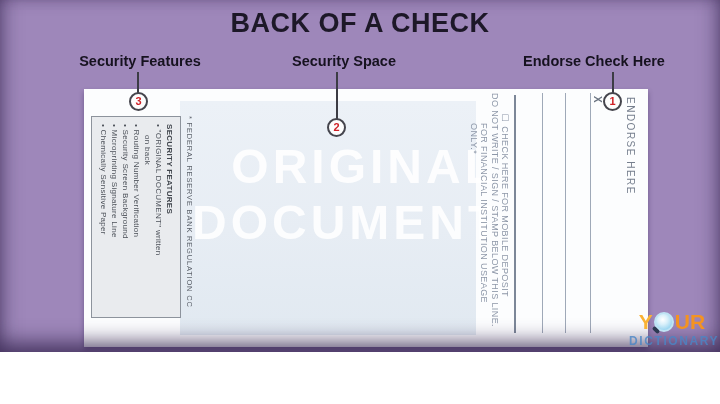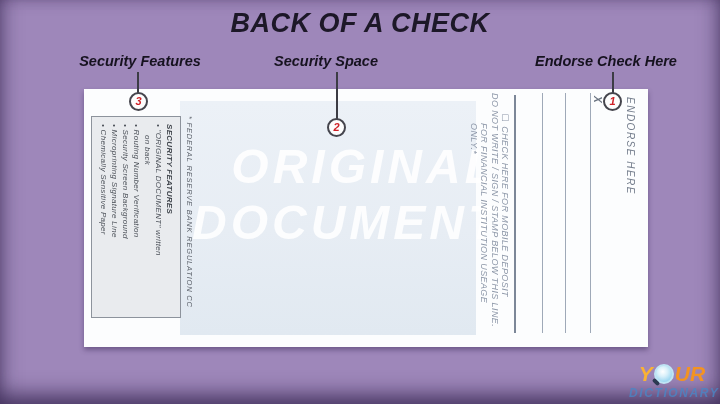--- a/index.html
+++ b/index.html
@@ -1,20 +1,19 @@
 <!DOCTYPE html>
 <html><head>
 <meta charset="utf-8">
 <style>
   html,body{margin:0;padding:0;}
   #stage{
-    position:relative;width:720px;height:404px;overflow:hidden;
+    position:relative;width:720px;height:352px;overflow:hidden;
     background:#9e87ba;
     font-family:"Liberation Sans","DejaVu Sans",sans-serif;
-    font-style:italic;
   }
   #stage::after{
     content:"";position:absolute;inset:0;pointer-events:none;z-index:40;
     box-shadow:
       inset 0 -16px 20px -6px rgba(58,41,84,.8),
       inset 0 10px 16px -12px rgba(58,41,84,.45),
       inset 16px 0 20px -14px rgba(58,41,84,.5),
       inset -16px 0 20px -14px rgba(58,41,84,.5);
   }
   .page-title{
@@ -98,22 +97,22 @@
   }
 </style>
 </head>
 <body>
 
 <div id="stage">
 
   <div class="page-title">BACK OF A CHECK</div>
 
   <div class="callout-label" style="left:140px;">Security Features</div>
-  <div class="callout-label" style="left:326px;">Security Space</div>
-  <div class="callout-label" style="left:594px;margin-left:12px;">Endorse Check Here</div>
+  <div class="callout-label" style="left:344px;">Security Space</div>
+  <div class="callout-label" style="left:594px;">Endorse Check Here</div>
 
   <div class="leader" style="left:137px;top:72px;height:21px;"></div>
   <div class="leader" style="left:336px;top:72px;height:47px;"></div>
   <div class="leader" style="left:612px;top:72px;height:21px;"></div>
 
   <div class="check">
     <div class="check-inner"></div>
 
     <div class="watermark">
       <div class="wm-line">ORIGINAL</div>

